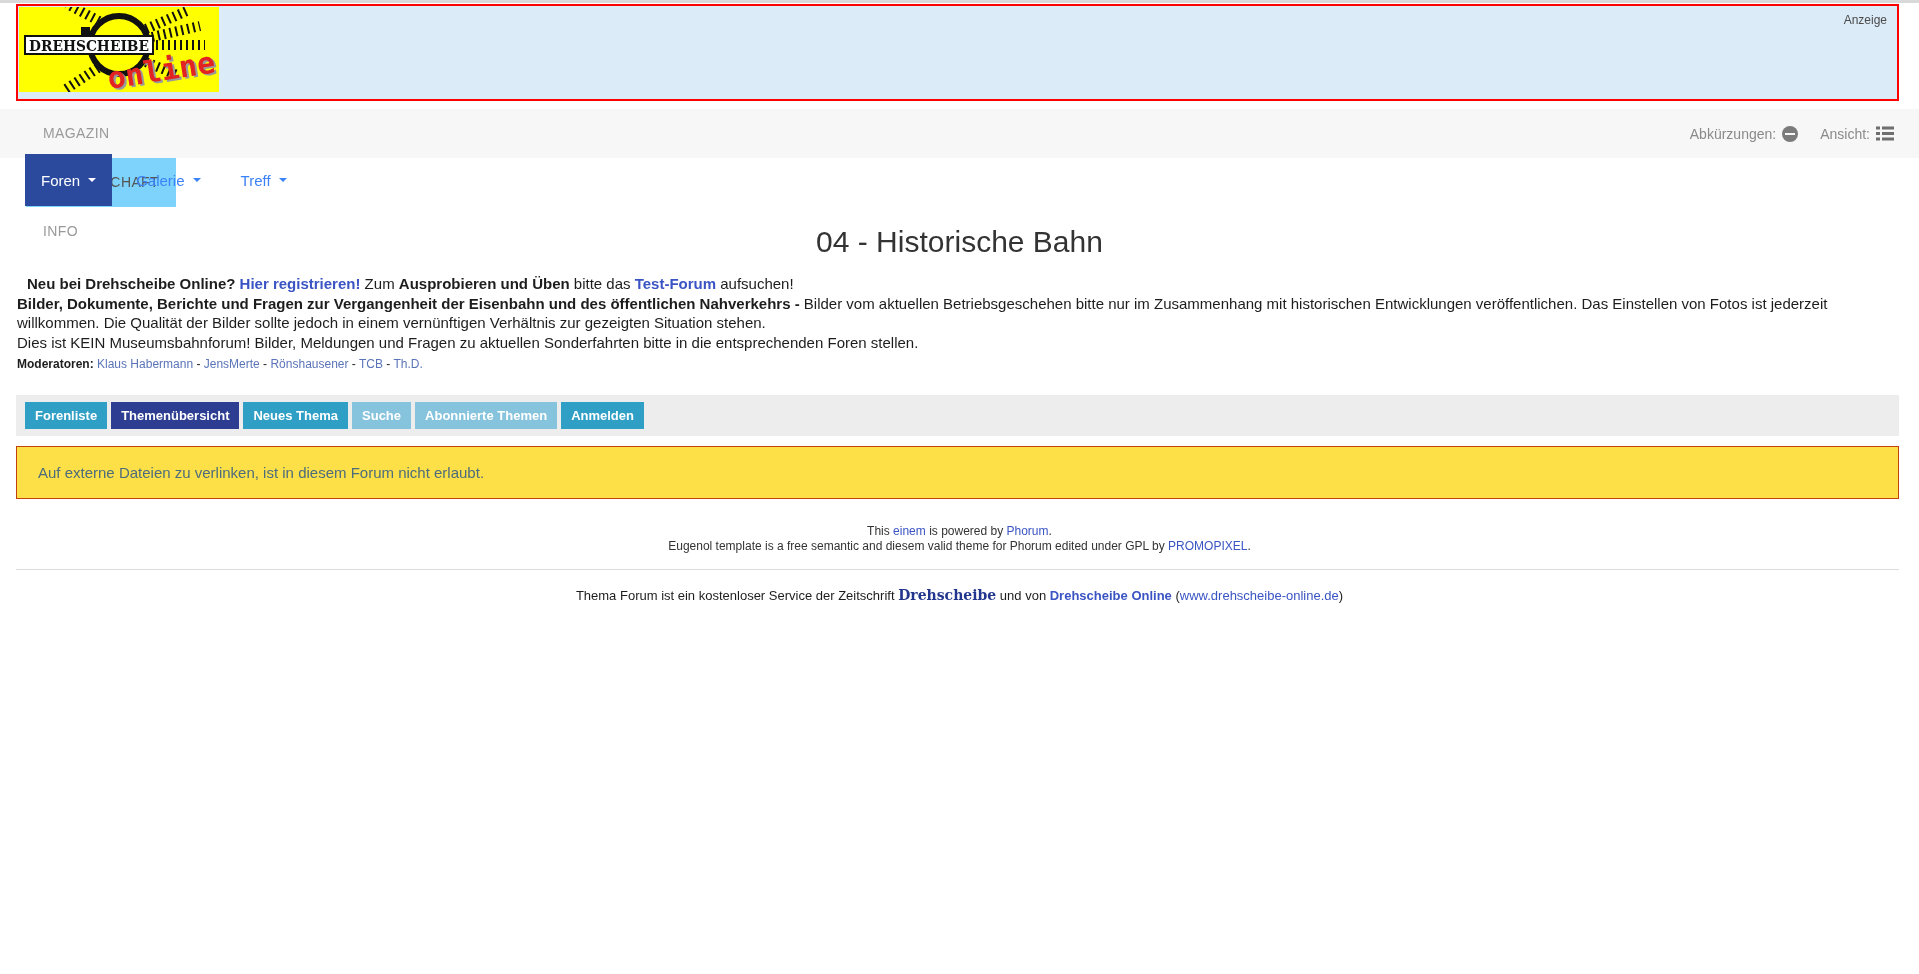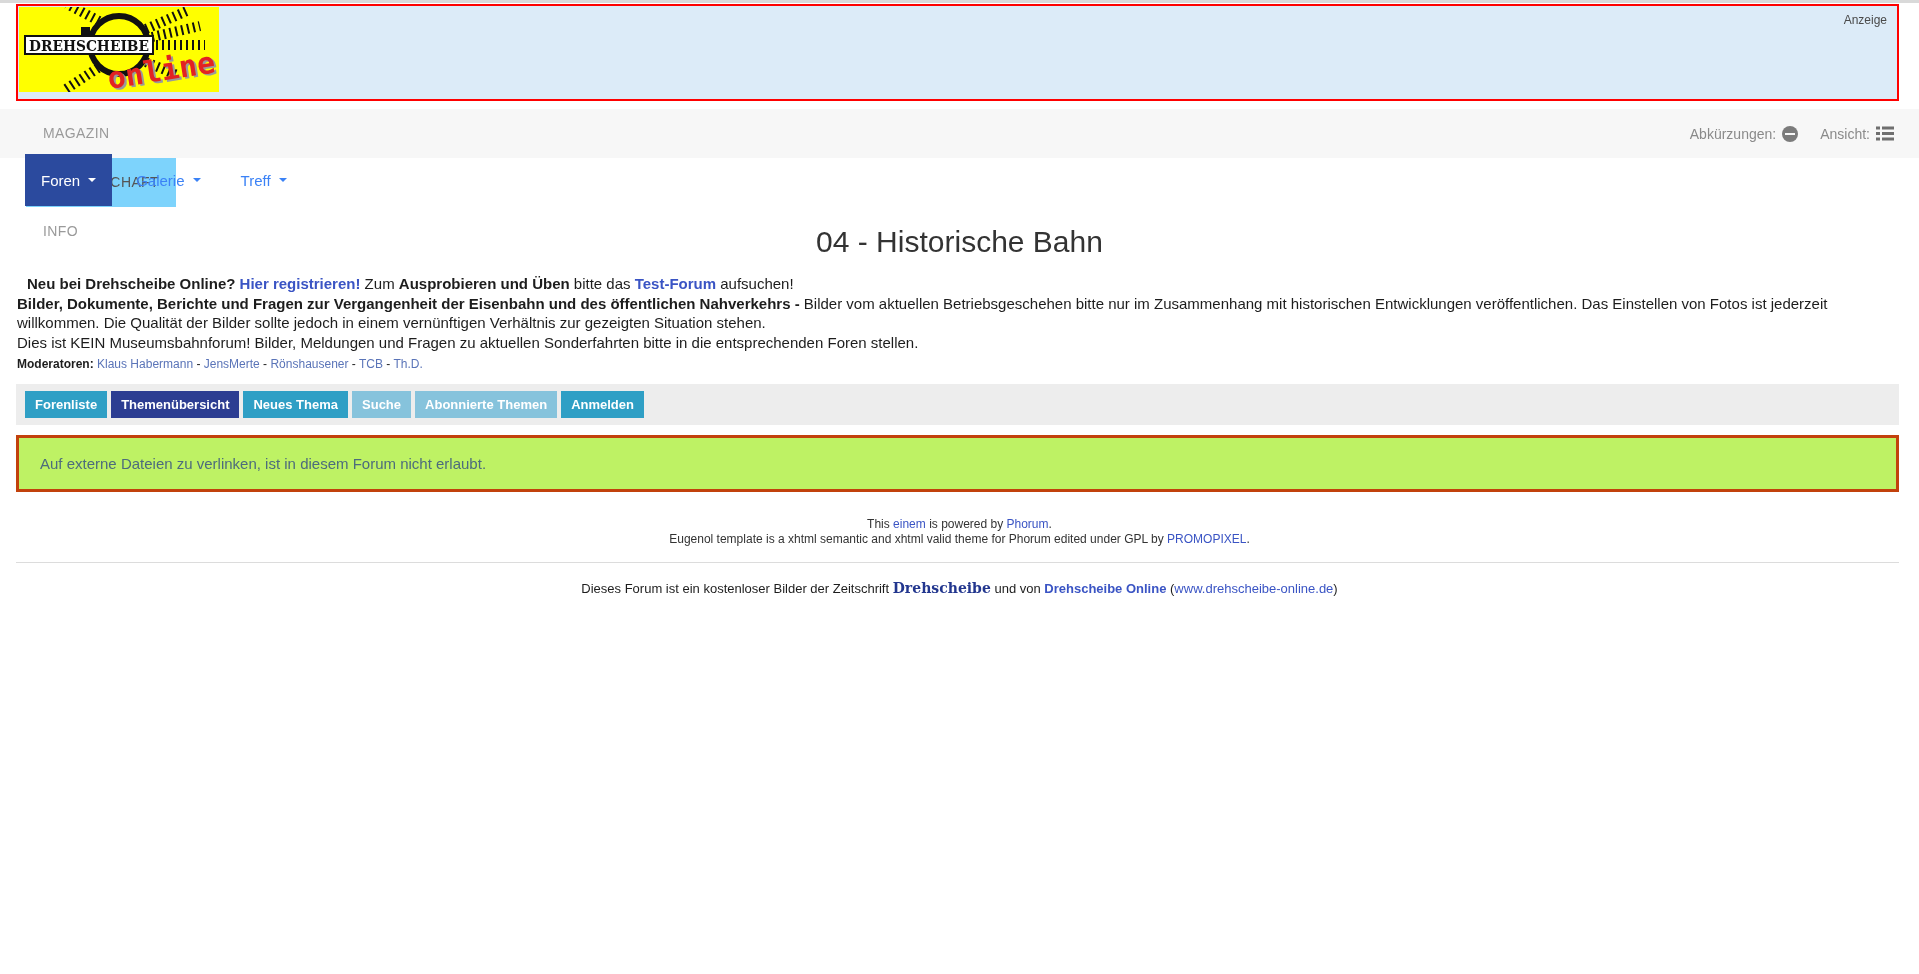--- a/index.html
+++ b/index.html
@@ -39,28 +39,28 @@
   .title{margin:26px 0 0 0;text-align:center;font-size:30px;font-weight:400;color:#333;line-height:34px;}
 
   
   .desc{margin:15px 24px 0 17px;font-size:15px;color:#1d1d1d;line-height:19.5px;}
   .desc p{margin:0;}
   .desc .line1{padding-left:10px;}
   .mods{font-size:12px;margin-top:3px !important;color:#1d1d1d;}
   .mod-link{color:#5a74b8;}
 
   
-  .toolbar{margin:9px 20px 0 16px;background:#ededed;padding:7px 9px;}
+  .toolbar{margin:20px 20px 0 16px;background:#ededed;padding:7px 9px;}
   .btn{display:inline-block;color:#fff;font-size:13px;font-weight:bold;padding:6px 10px;margin-right:4px;}
   .btn-teal{background:#2f9fc5;}
   .btn-navy{background:#2c3d92;}
   .btn-light{background:#86c3dc;}
 
   
-  .notice{margin:10px 20px 0 16px;background:#bef264;border:3px solid #c2410c;
+  .notice{margin:10px 20px 0 16px;background:#fde047;border:1px solid #c2410c;
     padding:17px 20px 17px 21px;font-size:15px;color:#4d6c7c;}
 
   
   .powered{margin-top:25px;text-align:center;font-size:12px;color:#333;line-height:15px;}
   .powered p{margin:0;}
   .rule{border:none;border-top:1px solid #dcdcdc;margin:15px 20px 0 16px;}
   .service{margin:17px 0 0 0;text-align:center;font-size:13px;color:#1d1d1d;}
   .serif-brand{font-family:"DejaVu Serif",serif;font-weight:bold;color:#22368e;font-size:14px;}
   .bold-link{color:#3a54c4;font-weight:bold;}
 
@@ -150,18 +150,18 @@
 </div>
 
 <div class="toolbar"><a class="btn btn-teal">Forenliste</a><a class="btn btn-navy">Themenübersicht</a><a class="btn btn-teal">Neues Thema</a><a class="btn btn-light">Suche</a><a class="btn btn-light">Abonnierte Themen</a><a class="btn btn-teal">Anmelden</a></div>
 
 <div class="notice">
   <span>Auf externe Dateien zu verlinken, ist in diesem Forum nicht erlaubt.</span>
 </div>
 
 <div class="powered">
   <p><span>This </span><a href="#" class="lnk">einem</a><span> is powered by </span><a href="#" class="lnk">Phorum</a><span>.</span></p>
-  <p><span>Eugenol template is a xhtml semantic and xhtml valid theme for Phorum edited under GPL by </span><a href="#" class="lnk">PROMOPIXEL</a><span>.</span></p>
+  <p><span>Eugenol template is a free semantic and diesem valid theme for Phorum edited under GPL by </span><a href="#" class="lnk">PROMOPIXEL</a><span>.</span></p>
 </div>
 
 <hr class="rule">
 
-<p class="service"><span>Dieses Forum ist ein kostenloser Bilder der Zeitschrift </span><span class="serif-brand">Drehscheibe</span><span> und von </span><a href="#" class="lnk bold-link">Drehscheibe Online</a><span> (</span><a href="#" class="lnk">www.drehscheibe-online.de</a><span>)</span></p>
+<p class="service"><span>Thema Forum ist ein kostenloser Service der Zeitschrift </span><span class="serif-brand">Drehscheibe</span><span> und von </span><a href="#" class="lnk bold-link">Drehscheibe Online</a><span> (</span><a href="#" class="lnk">www.drehscheibe-online.de</a><span>)</span></p>
 
 </body></html>

